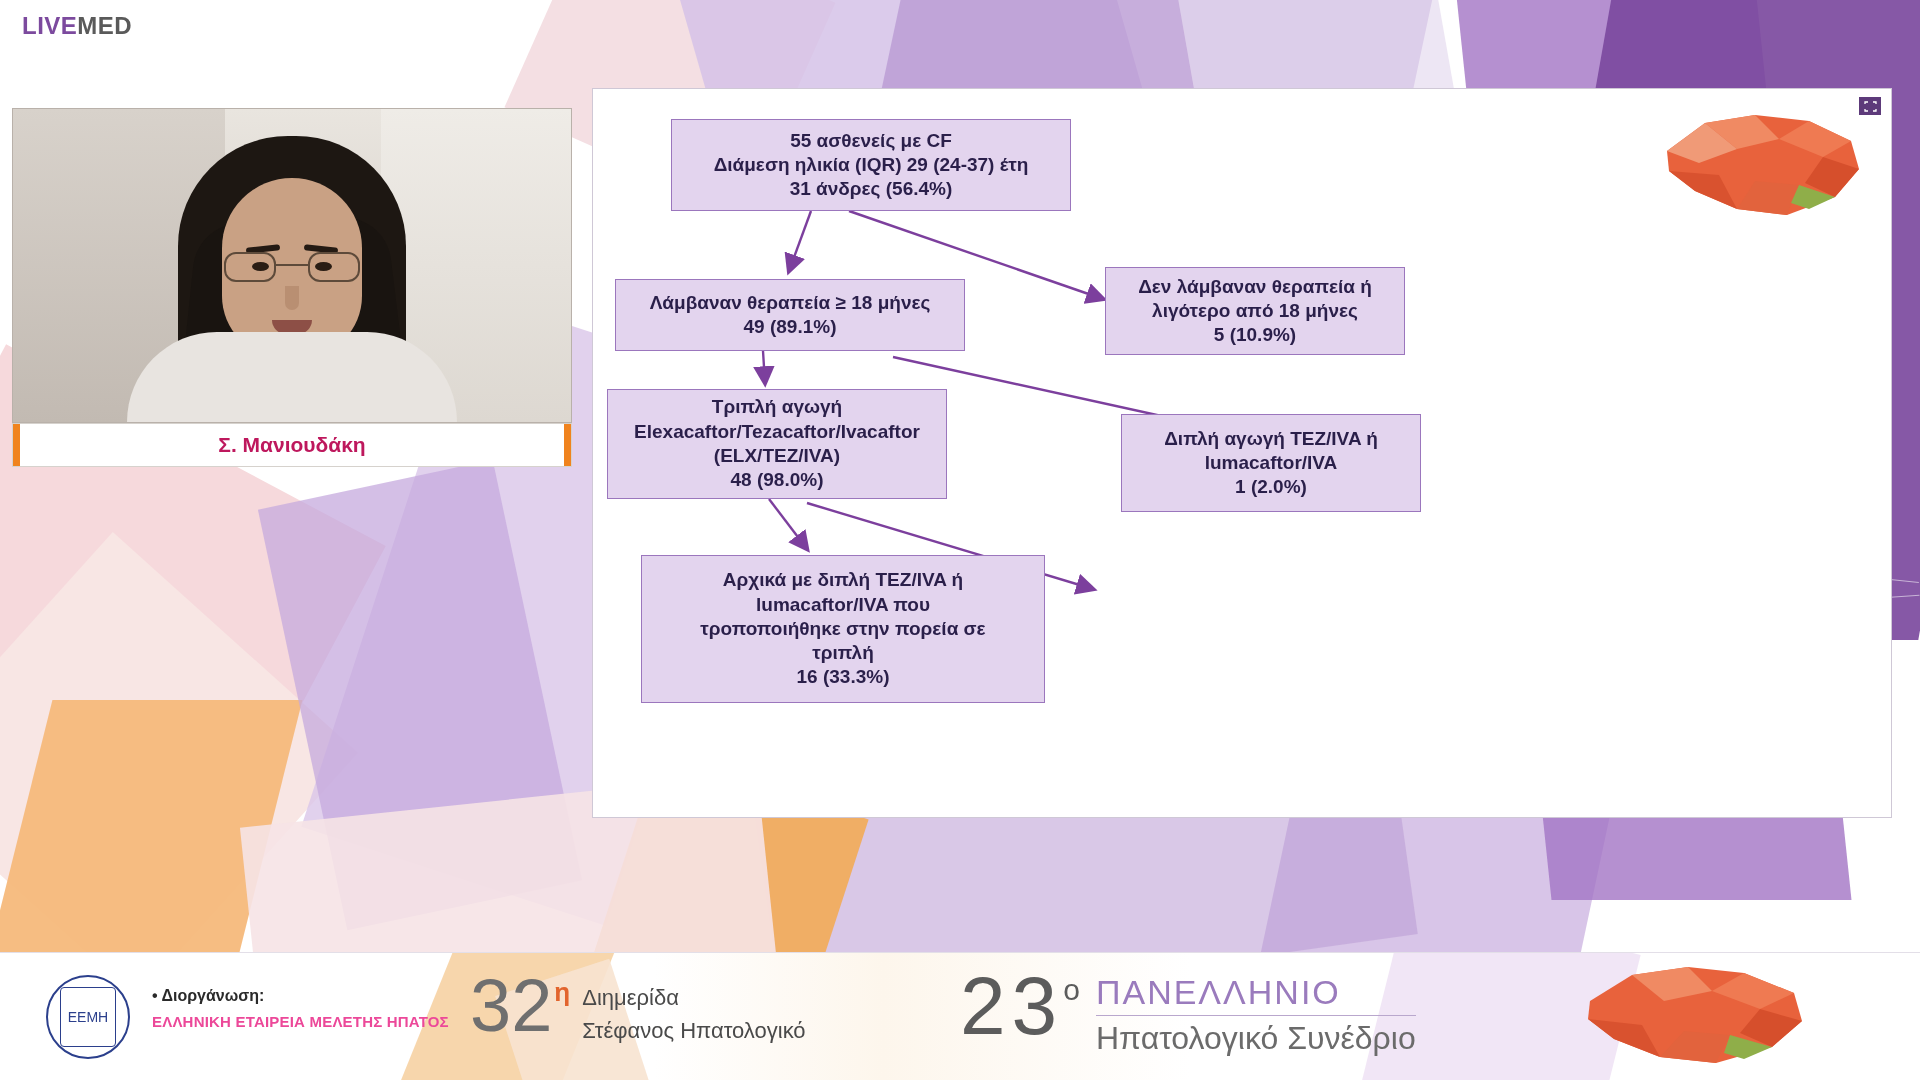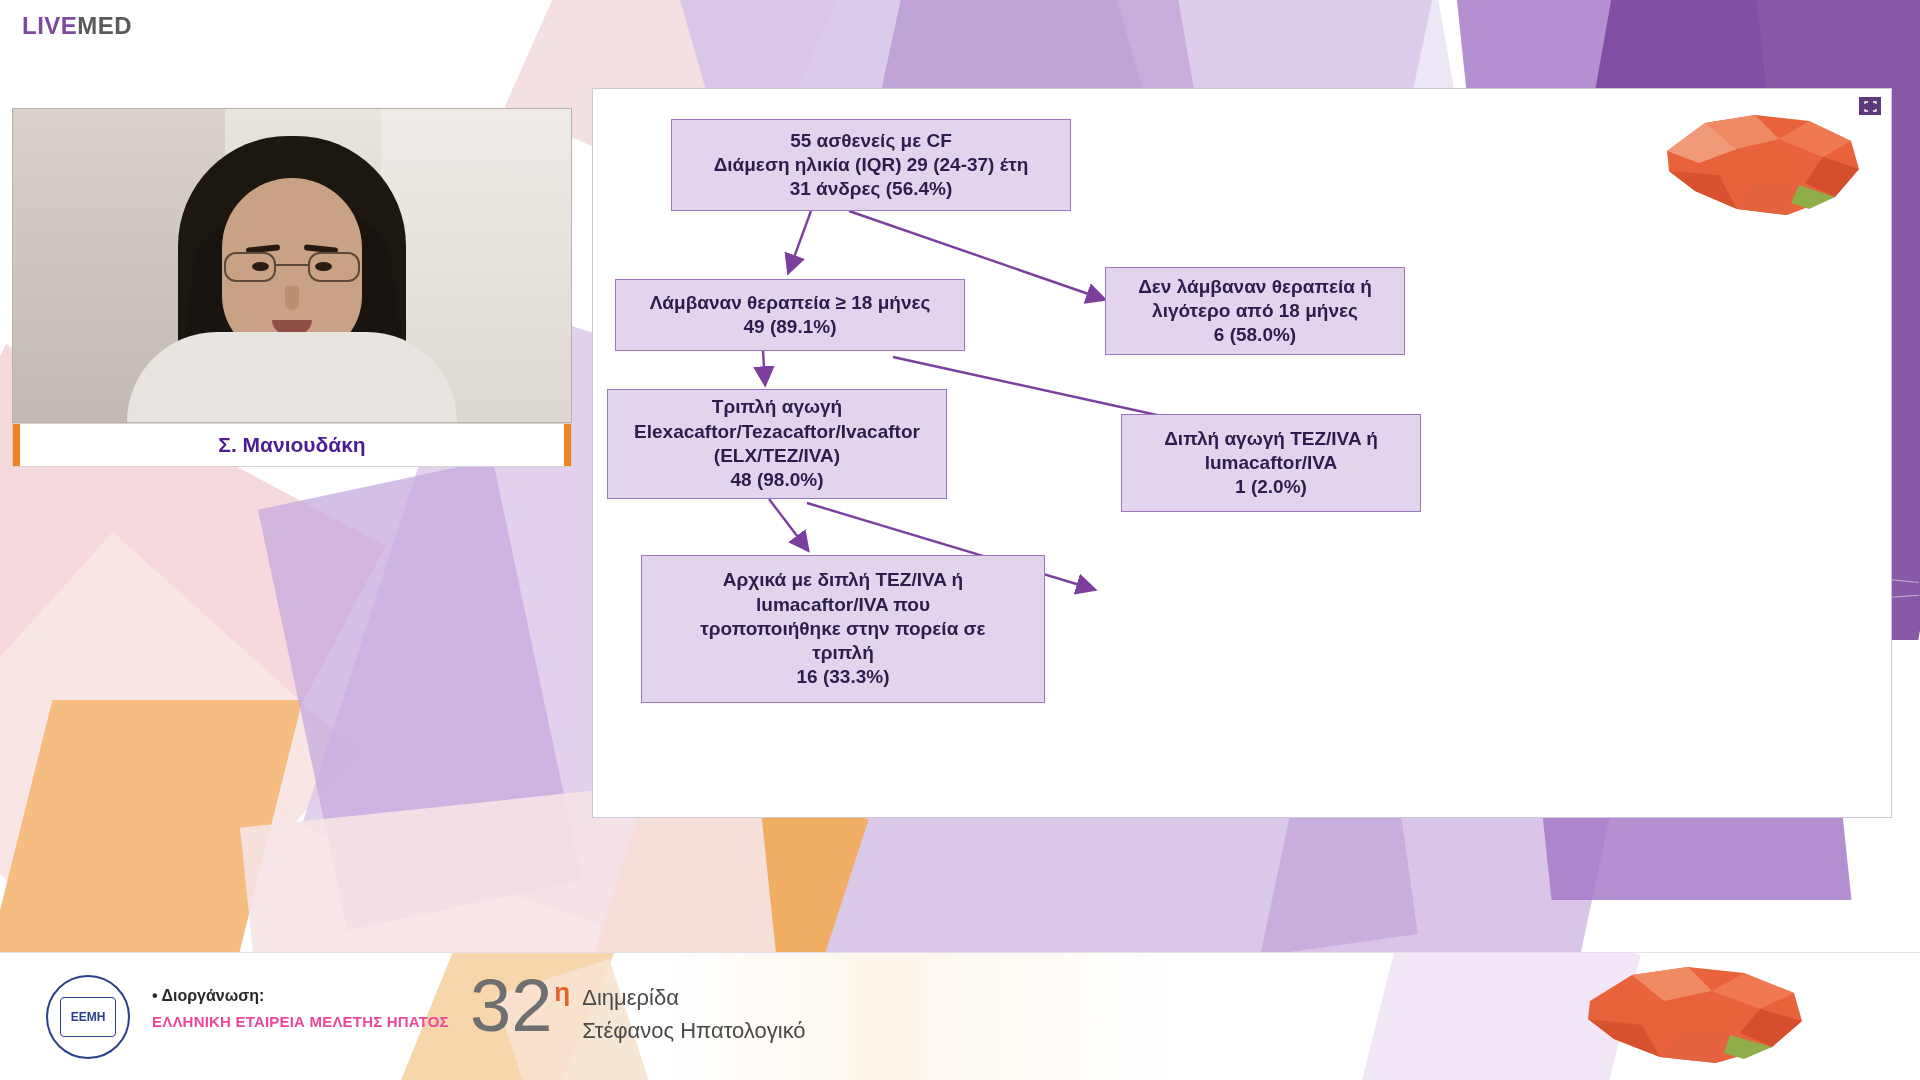--- a/index.html
+++ b/index.html
@@ -155,21 +155,21 @@
     background: #ffffff; border: 1px solid #d6d2cd;
     display: flex; align-items: center; justify-content: center;
   }
   .speaker-name-bar::before {
     content: ""; position: absolute; left: 0; top: 0; bottom: 0; width: 7px; background: #f0831e;
   }
   .speaker-name-bar::after {
     content: ""; position: absolute; right: 0; top: 0; bottom: 0; width: 7px; background: #f0831e;
   }
   .speaker-name {
-    font-size: 21px; font-weight: 700; color: #4c1d95;
+    font-size: 21px; font-weight: 700; color: #be185d;
   }
 
   
   .slide {
     position: absolute; left: 592px; top: 88px;
     width: 1300px; height: 730px;
     background: #ffffff; border: 1px solid #cfc8d6;
     z-index: 25; overflow: hidden;
   }
   .slide-liver {
@@ -235,23 +235,23 @@
   .f-shape-l { position:absolute; left: 430px; top: -40px; width: 150px; height: 220px; background: #f6cf9d; transform: rotate(22deg); opacity:.85;}
   .f-shape-l2 { position:absolute; left: 520px; top: 20px; width: 120px; height: 180px; background: #f7e3d0; transform: rotate(-18deg); opacity:.9;}
   .f-shape-r { position:absolute; right: 300px; top: -30px; width: 240px; height: 200px; background: #efe2f4; transform: rotate(14deg); opacity:.85;}
 
   .org-logo {
     position: absolute; left: 46px; top: 22px; width: 84px; height: 84px;
     border-radius: 50%; background: #ffffff; border: 2px solid #2b3f8c;
     display:flex; align-items:center; justify-content:center;
   }
   .org-logo-inner {
-    width: 56px; height: 40px; border: 1px solid #2b3f8c; border-radius: 4px;
+    width: 56px; height: 60px; border: 1px solid #2b3f8c; border-radius: 4px;
     display:flex; align-items:center; justify-content:center;
-    font-size: 12px; font-weight: 700; color: #2b3f8c;
+    font-size: 14px; font-weight: 400; color: #2b3f8c;
   }
   .org-text { position: absolute; left: 152px; top: 34px; }
   .org-line1 { font-size: 16px; font-weight: 700; color: #2a2a2a; }
   .org-line2 { font-size: 15px; font-weight: 700; color: #ec4899; margin-top: 8px; letter-spacing: .2px; }
 
   .ev32 { position: absolute; left: 470px; top: 18px; display: flex; align-items: flex-start; }
   .ev32-num { font-size: 74px; color: #6f6f6f; font-weight: 400; line-height: .95; }
   .ev32-sup { font-size: 26px; color: #e2642d; font-weight: 700; margin-left: 2px; margin-top: 6px;}
   .ev32-txt { margin-left: 12px; margin-top: 10px; font-size: 22px; color: #4a4a4a; line-height: 1.5; }
 
@@ -360,21 +360,21 @@
         <path d="M214,414 L500,500" stroke="#7c3f9d" stroke-width="2.4" fill="none" marker-end="url(#ah)"></path>
       </svg>
 
       <div class="node n1">55 ασθενείς με CF
 Διάμεση ηλικία (IQR) 29 (24-37) έτη
 31 άνδρες (56.4%)</div>
       <div class="node n2">Λάμβαναν θεραπεία ≥ 18 μήνες
 49 (89.1%)</div>
       <div class="node n3">Δεν λάμβαναν θεραπεία ή
 λιγότερο από 18 μήνες
-6 (58.0%)</div>
+5 (10.9%)</div>
       <div class="node n4">Τριπλή αγωγή
 Elexacaftor/Tezacaftor/Ivacaftor
 (ELX/TEZ/IVA)
 48 (98.0%)</div>
       <div class="node n5">Διπλή αγωγή TEZ/IVA ή
 lumacaftor/IVA
 1 (2.0%)</div>
       <div class="node n6">Αρχικά με διπλή TEZ/IVA ή
 lumacaftor/IVA που
 τροποποιήθηκε στην πορεία σε
@@ -400,20 +400,28 @@
 
     <div class="ev32">
       <div class="ev32-num">32</div>
       <div class="ev32-sup">η</div>
       <div class="ev32-txt">
         <div>Διημερίδα</div>
         <div>Στέφανος Ηπατολογικό</div>
       </div>
     </div>
 
+    <div class="ev23">
+      <div class="ev23-num">23</div>
+      <div class="ev23-sup">ο</div>
+      <div class="ev23-txt">
+        <div class="ev23-l1">ΠΑΝΕΛΛΗΝΙΟ</div>
+        <div class="ev23-l2">Ηπατολογικό Συνέδριο</div>
+      </div>
+    </div>
 
     <svg class="footer-liver" viewBox="0 0 230 120">
       <polygon points="10,42 52,16 108,8 164,14 214,34 222,62 192,88 136,104 80,98 34,80 8,60" fill="#e8623c"></polygon>
       <polygon points="52,16 108,8 132,32 84,42" fill="#f08a63"></polygon>
       <polygon points="132,32 164,14 214,34 180,50" fill="#ef7a52"></polygon>
       <polygon points="8,60 34,80 80,98 62,66" fill="#d9522f"></polygon>
       <polygon points="80,98 136,104 150,76 104,72" fill="#e2633d"></polygon>
       <polygon points="180,50 222,62 192,88 160,74" fill="#d64f2c"></polygon>
       <polygon points="150,76 192,88 164,100 144,94" fill="#8fae49"></polygon>
     </svg>

